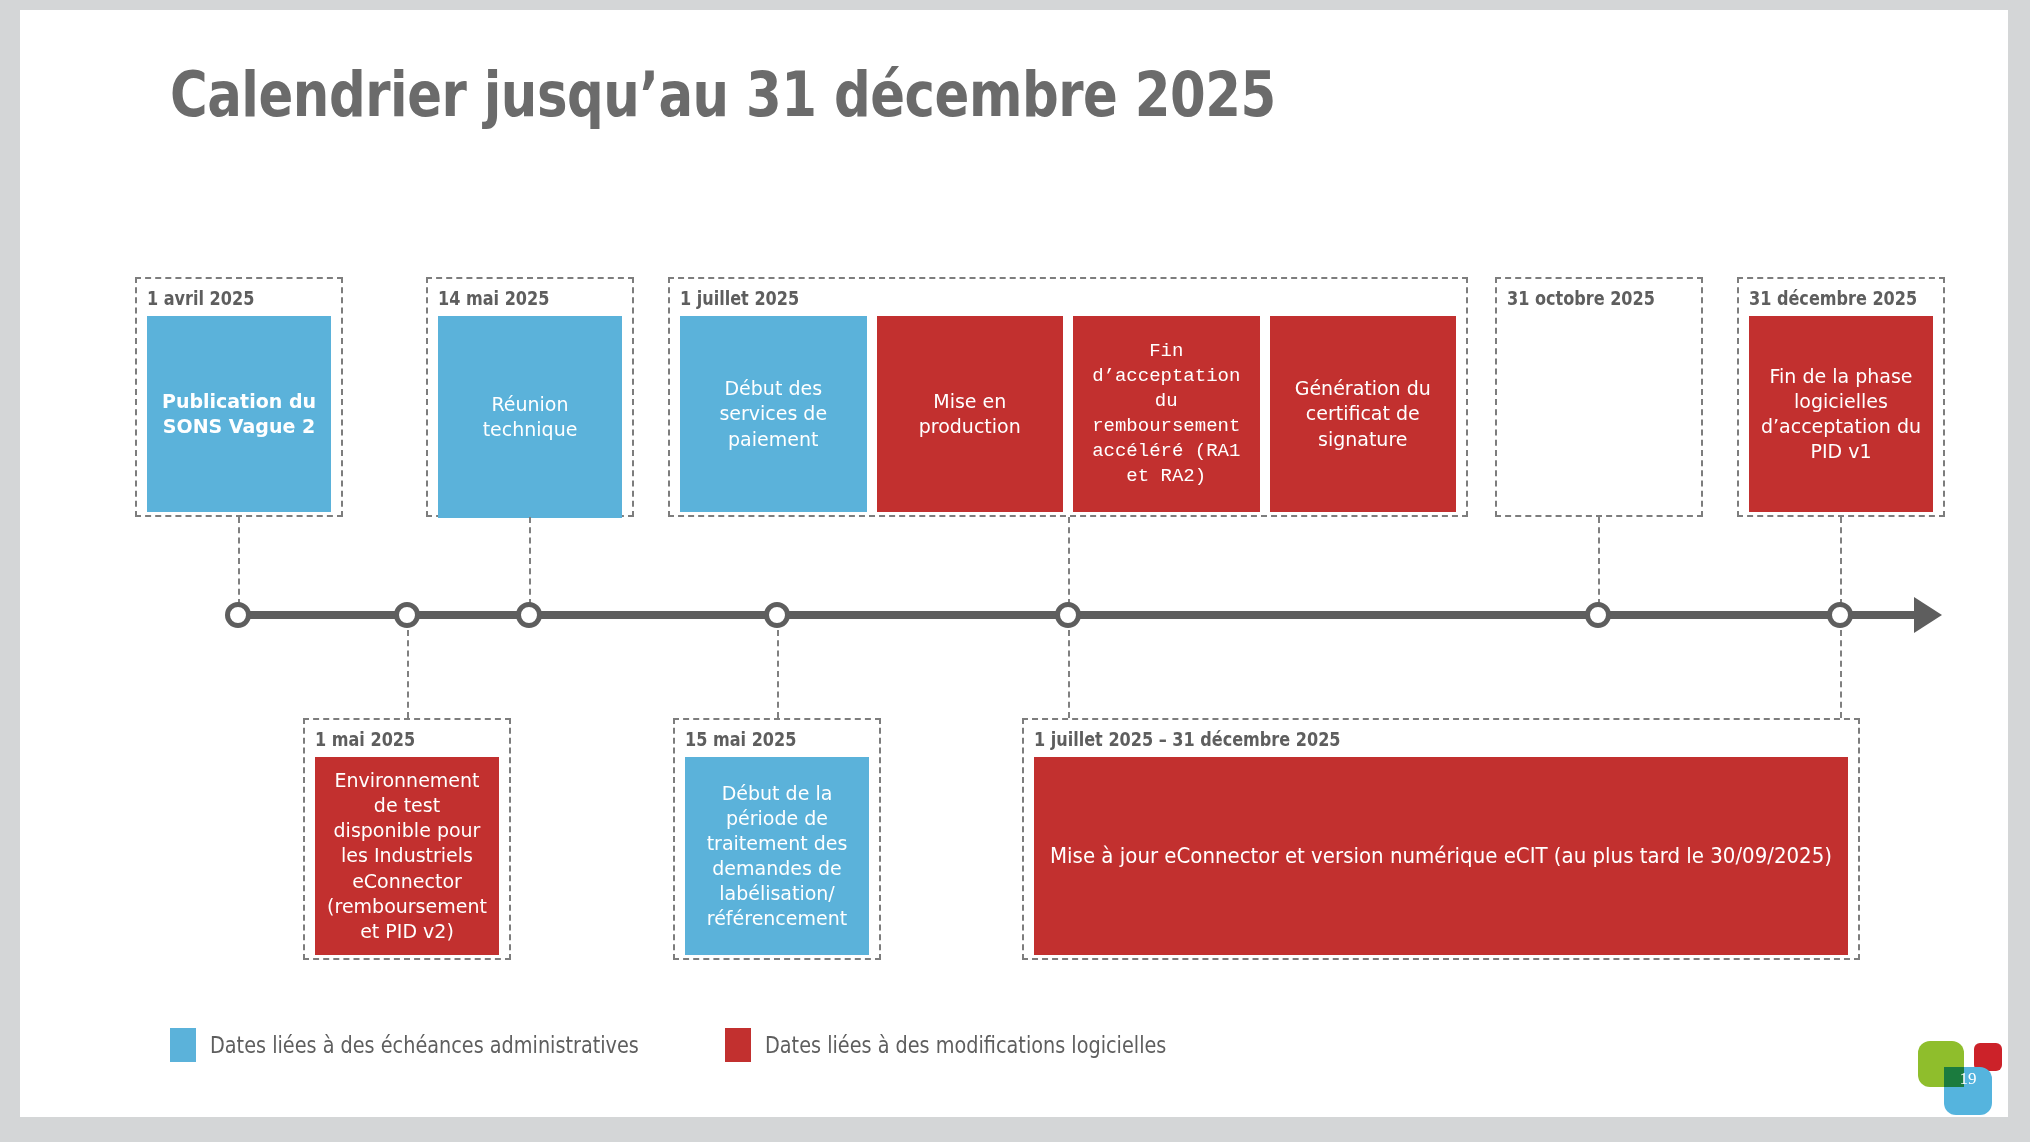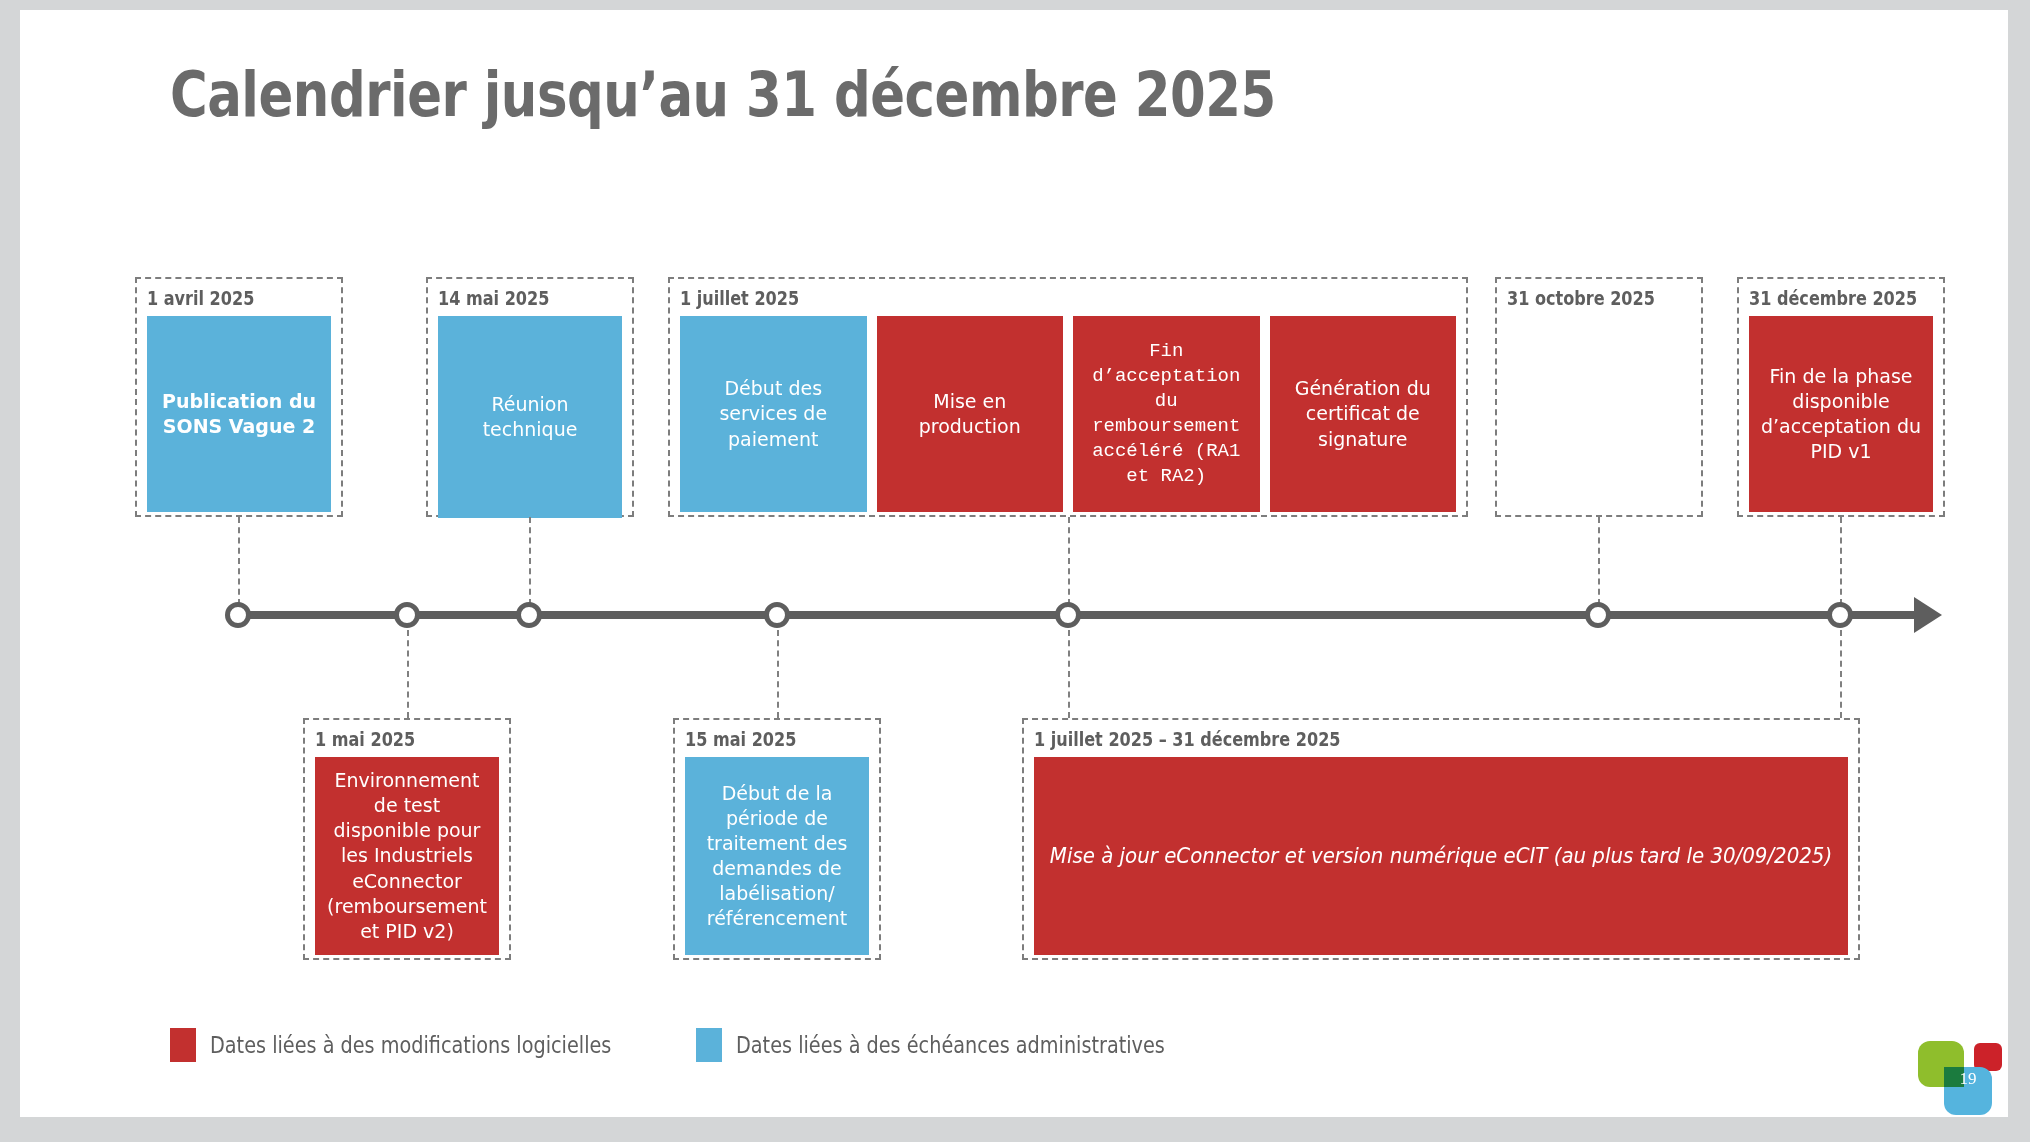--- a/index.html
+++ b/index.html
@@ -93,21 +93,20 @@
     font-size: 19px;
     line-height: 1.32;
     padding: 6px 8px;
     font-family: "DejaVu Sans", "Liberation Sans", sans-serif;
   }
   .ev.blue { background: #5bb2da; }
   .ev.red  { background: #c2302f; }
   .ev.wide-label {
     font-size: 22px;
     font-family: "DejaVu Sans Condensed", "Liberation Sans", sans-serif;
-    font-style: italic;
   }
 
   
   #legend {
     position: absolute;
     left: 150px; top: 1018px;
     display: flex;
     align-items: center;
     gap: 54px;
   }
@@ -193,21 +192,21 @@
     </div>
   </div>
 
   <div class="group" style="left:1475px; top:267px; width:208px; height:240px;">
     <div class="group-date">31 octobre 2025</div>
   </div>
 
   <div class="group" style="left:1717px; top:267px; width:208px; height:240px;">
     <div class="group-date">31 décembre 2025</div>
     <div class="group-boxes">
-      <div class="ev red" style="width:186px; height:196px;">Fin de la phase disponible d’acceptation du PID v1</div>
+      <div class="ev red" style="width:186px; height:196px;">Fin de la phase logicielles d’acceptation du PID v1</div>
     </div>
   </div>
 
   <div class="connector" style="left:218px;  top:507px; height:88px;"></div>
   <div class="connector" style="left:509px;  top:507px; height:88px;"></div>
   <div class="connector" style="left:1048px; top:507px; height:88px;"></div>
   <div class="connector" style="left:1578px; top:507px; height:88px;"></div>
   <div class="connector" style="left:1820px; top:507px; height:88px;"></div>
 
   <div id="axis-line"></div>
@@ -242,26 +241,26 @@
 
   <div class="group" style="left:1002px; top:708px; width:838px; height:242px;">
     <div class="group-date">1 juillet 2025 – 31 décembre 2025</div>
     <div class="group-boxes">
       <div class="ev red wide-label" style="width:816px; height:198px;">Mise à jour eConnector et version numérique eCIT (au plus tard le 30/09/2025)</div>
     </div>
   </div>
 
   <div id="legend">
     <div class="legend-item">
+      <span class="legend-swatch blue"></span>
+      <span class="legend-text">Dates liées à des échéances administratives</span>
+    </div>
+    <div class="legend-item">
       <span class="legend-swatch red"></span>
       <span class="legend-text">Dates liées à des modifications logicielles</span>
-    </div>
-    <div class="legend-item">
-      <span class="legend-swatch blue"></span>
-      <span class="legend-text">Dates liées à des échéances administratives</span>
     </div>
   </div>
 
   <div id="logo">
     <span class="logo-sq" id="logo-green"></span>
     <span class="logo-sq" id="logo-red"></span>
     <span class="logo-sq" id="logo-blue"></span>
     <span class="logo-sq" id="logo-overlap"></span>
     <span id="logo-num">19</span>
   </div>

